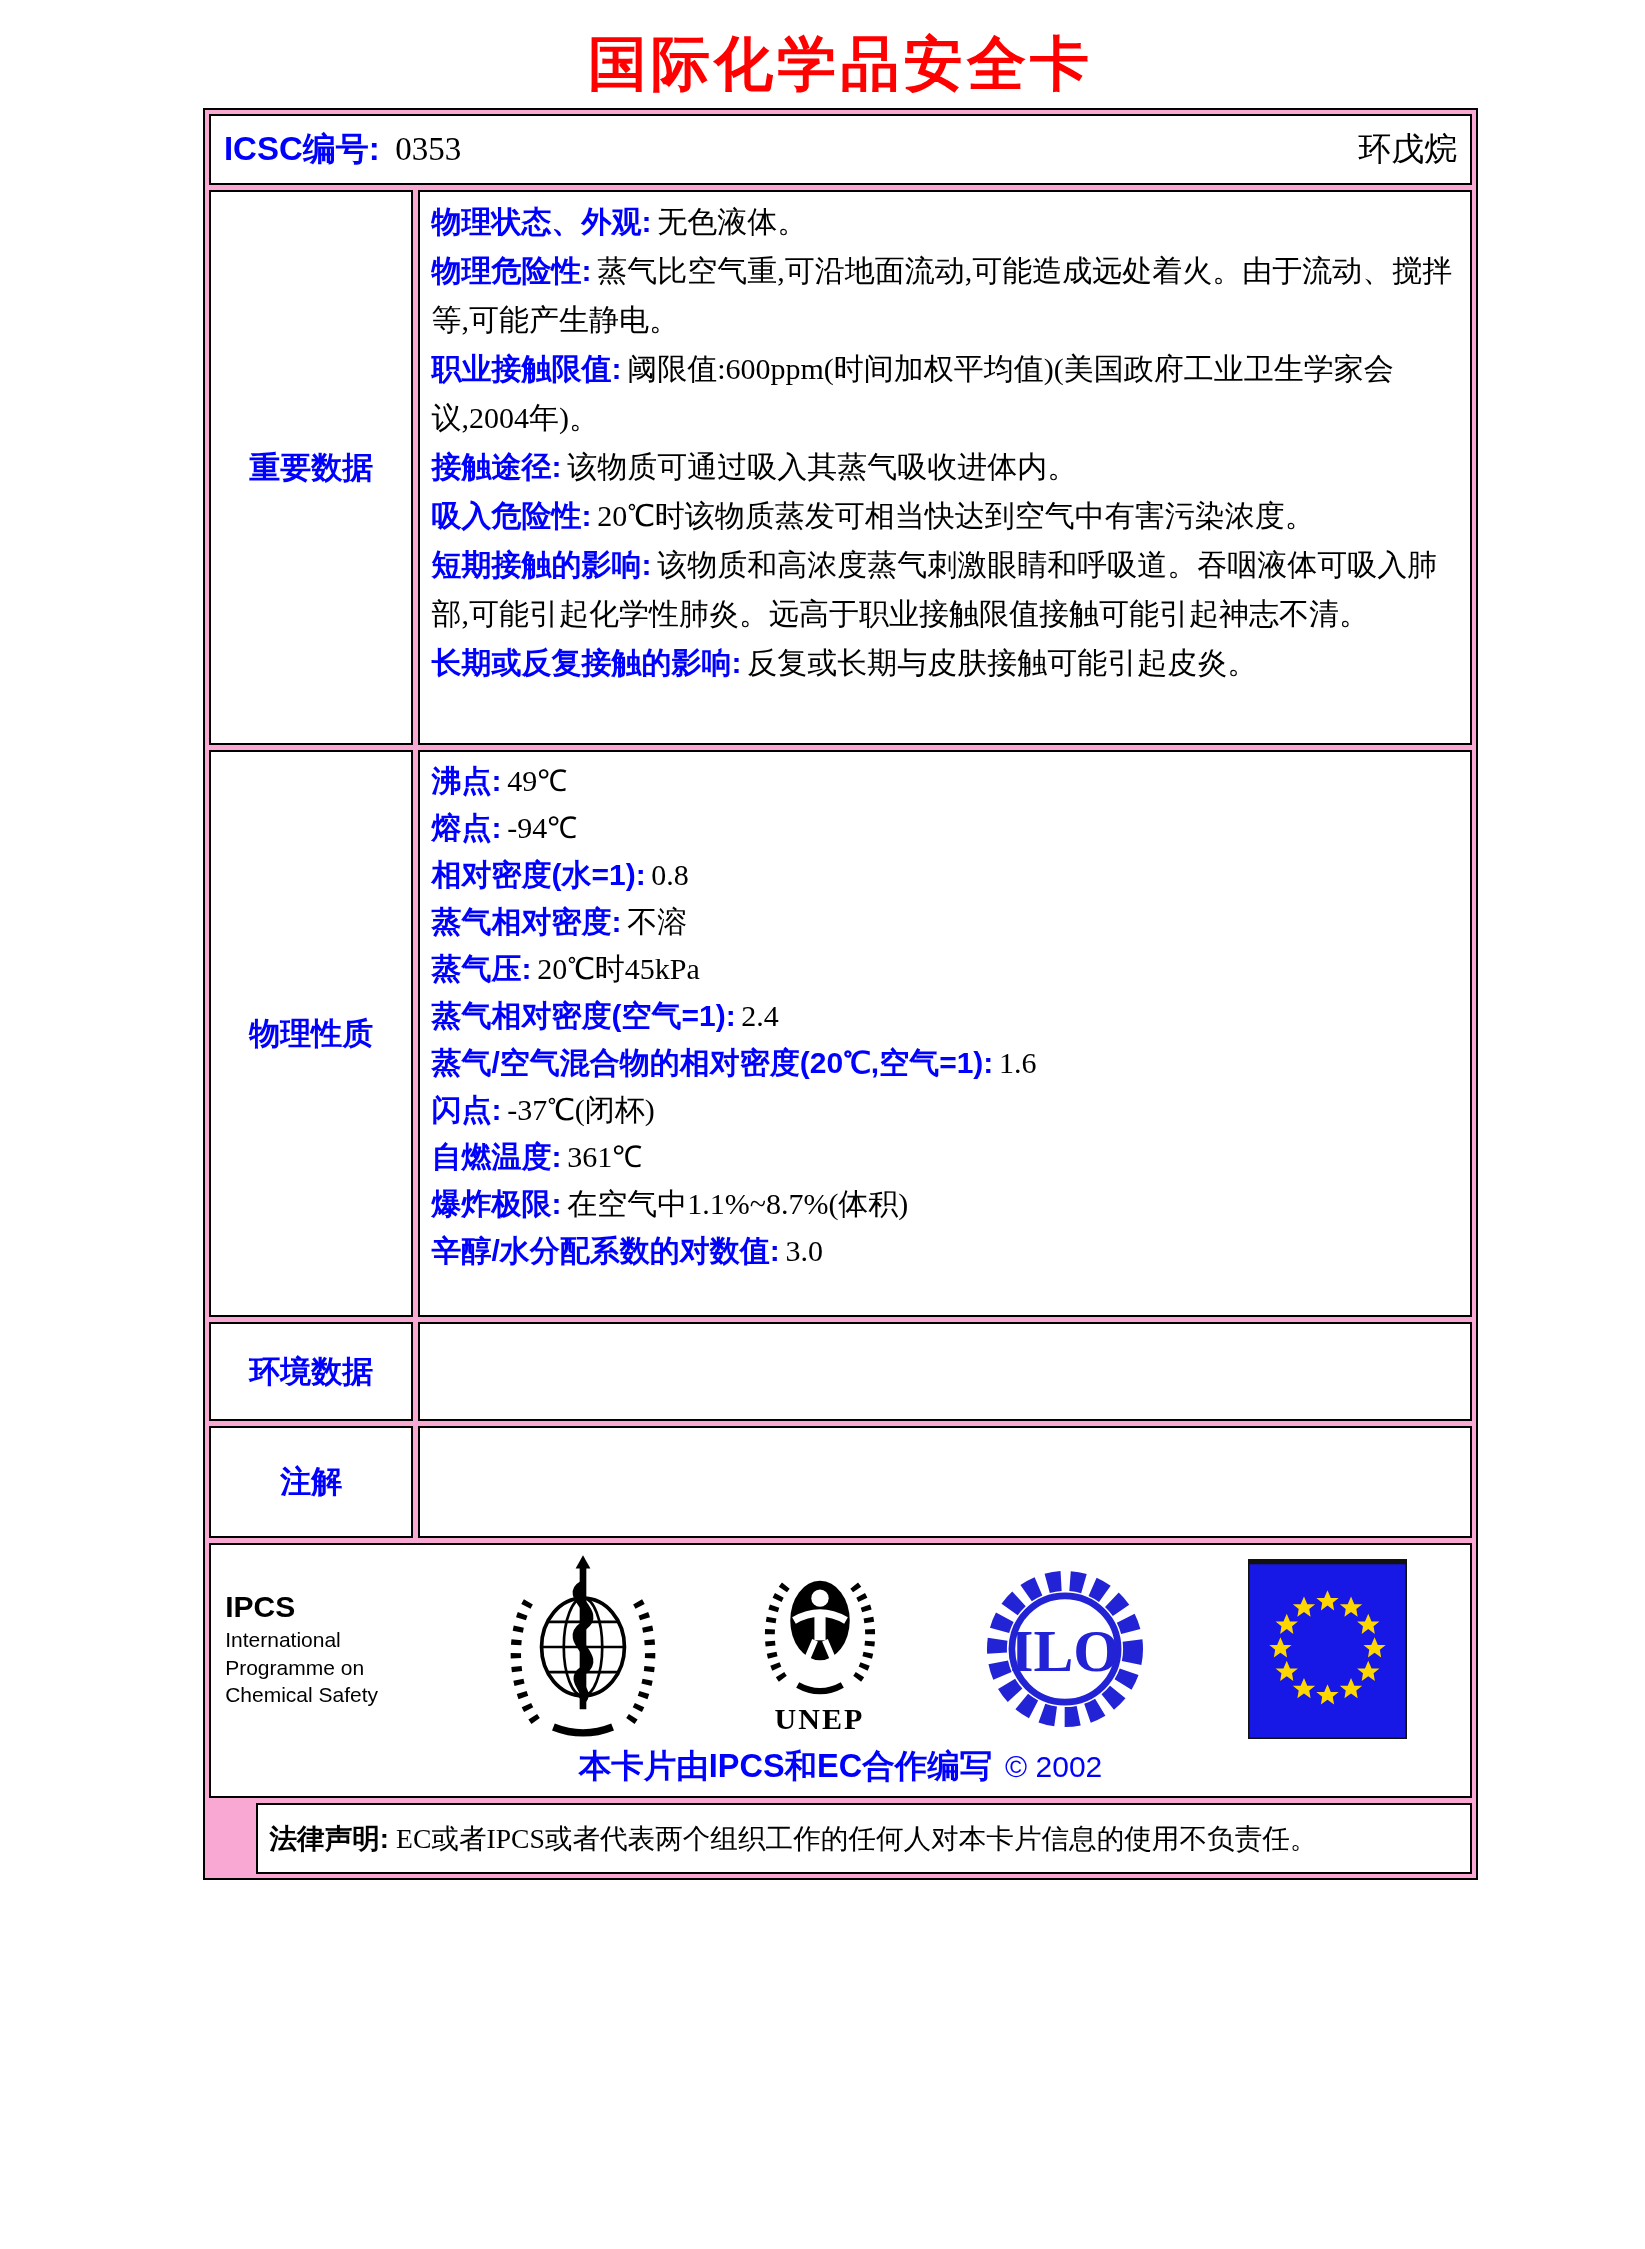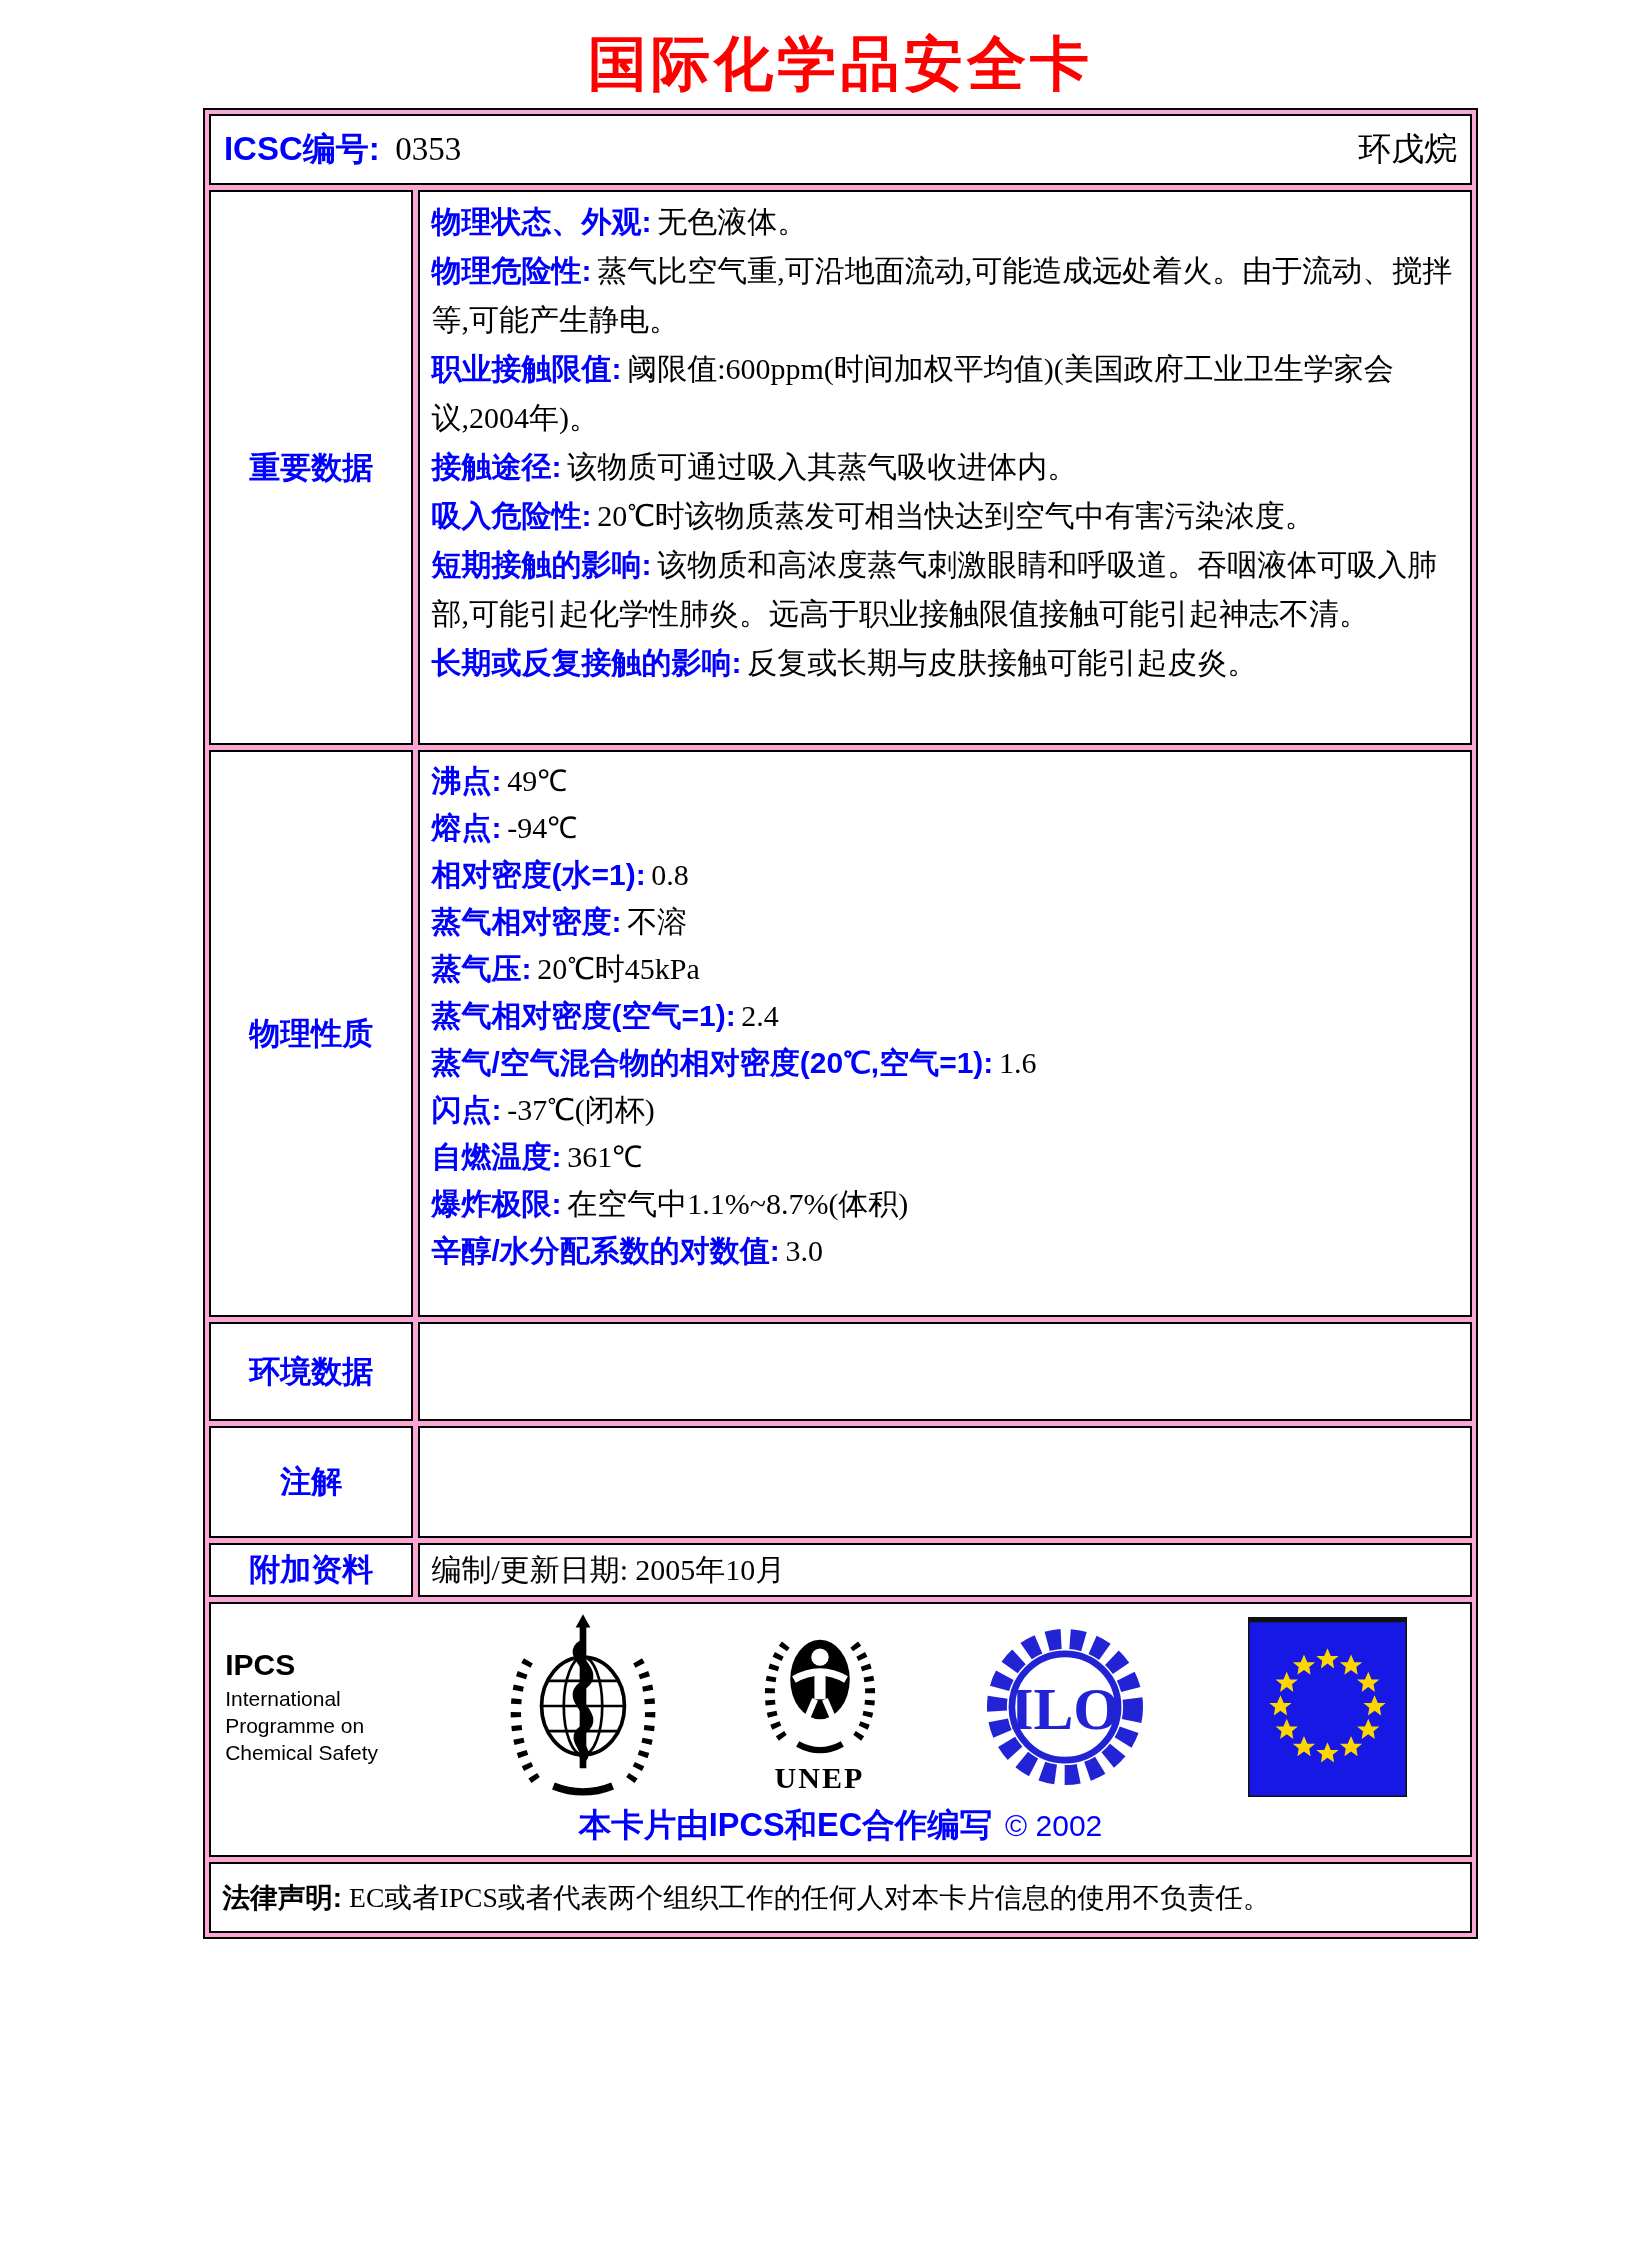--- a/index.html
+++ b/index.html
@@ -45,21 +45,21 @@
   .ipcs-line{font-size:21px;line-height:1.3;}
   .logo{flex:none;display:flex;flex-direction:column;align-items:center;}
   .unep-word{font-family:"Liberation Serif",serif;font-weight:bold;font-size:30px;
         letter-spacing:2.1px;margin-top:-4.2px;color:#000;}
   .footer-caption{text-align:center;margin-top:2.8px;}
   .caption-main{font-family:"Liberation Sans",sans-serif;font-weight:bold;
         font-size:32.5px;color:#0000FF;}
   .caption-copy{font-family:"Liberation Sans",sans-serif;font-size:30px;color:#0000FF;
         margin-left:10px;}
   
-  .legal-cell{min-height:71px;display:flex;align-items:center;padding:5.7px 11.3px;font-size:27.6px;}
+  .legal-cell{min-height:71px;display:flex;align-items:center;padding:5.7px 11.3px;font-size:27.6px;margin-left:47px;}
   .legal-label{font-family:"Liberation Sans",sans-serif;font-weight:bold;color:#000;
         margin-right:7px;}
 </style>
 </head>
 <body>
 
 <div class="page">
 
   <h1 class="doc-title">国际化学品安全卡</h1>
 
@@ -116,29 +116,20 @@
       <div class="cell content-cell env-cell"></div>
     </div>
 
     <div class="row">
       <div class="cell label-cell notes-cell">
         <span class="lbl section-label">注解</span>
       </div>
       <div class="cell content-cell notes-cell"></div>
     </div>
 
-    <div class="row">
-      <div class="cell label-cell">
-        <span class="lbl section-label">附加资料</span>
-      </div>
-      <div class="cell content-cell add-cell">
-        <span class="add-label">编制/更新日期:</span>
-        <span>2005年10月</span>
-      </div>
-    </div>
 
     <div class="row">
       <div class="cell full-cell footer-cell">
         <div class="footer-top">
           <div class="ipcs-block">
             <div class="ipcs-title">IPCS</div>
             <div class="ipcs-line">International</div>
             <div class="ipcs-line">Programme on</div>
             <div class="ipcs-line">Chemical Safety</div>
           </div>

